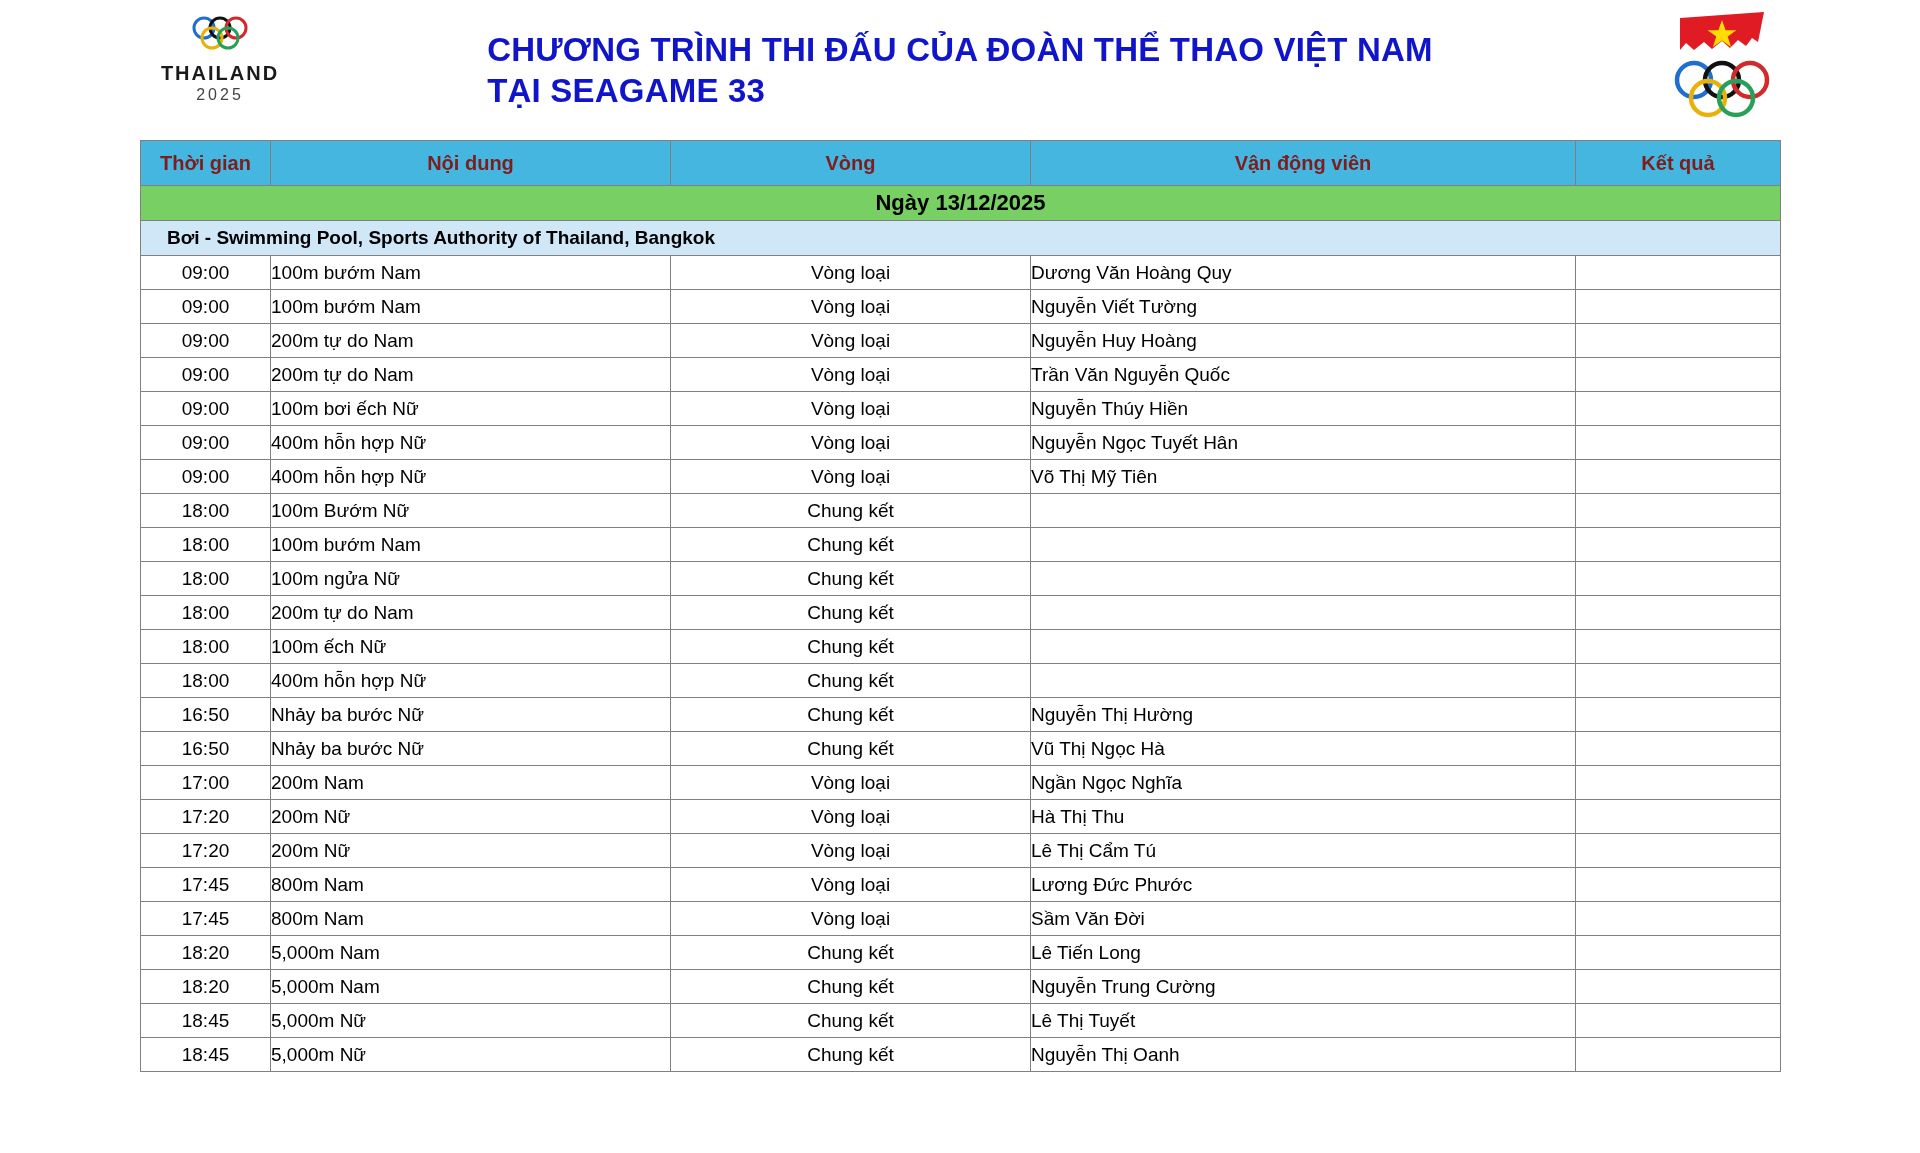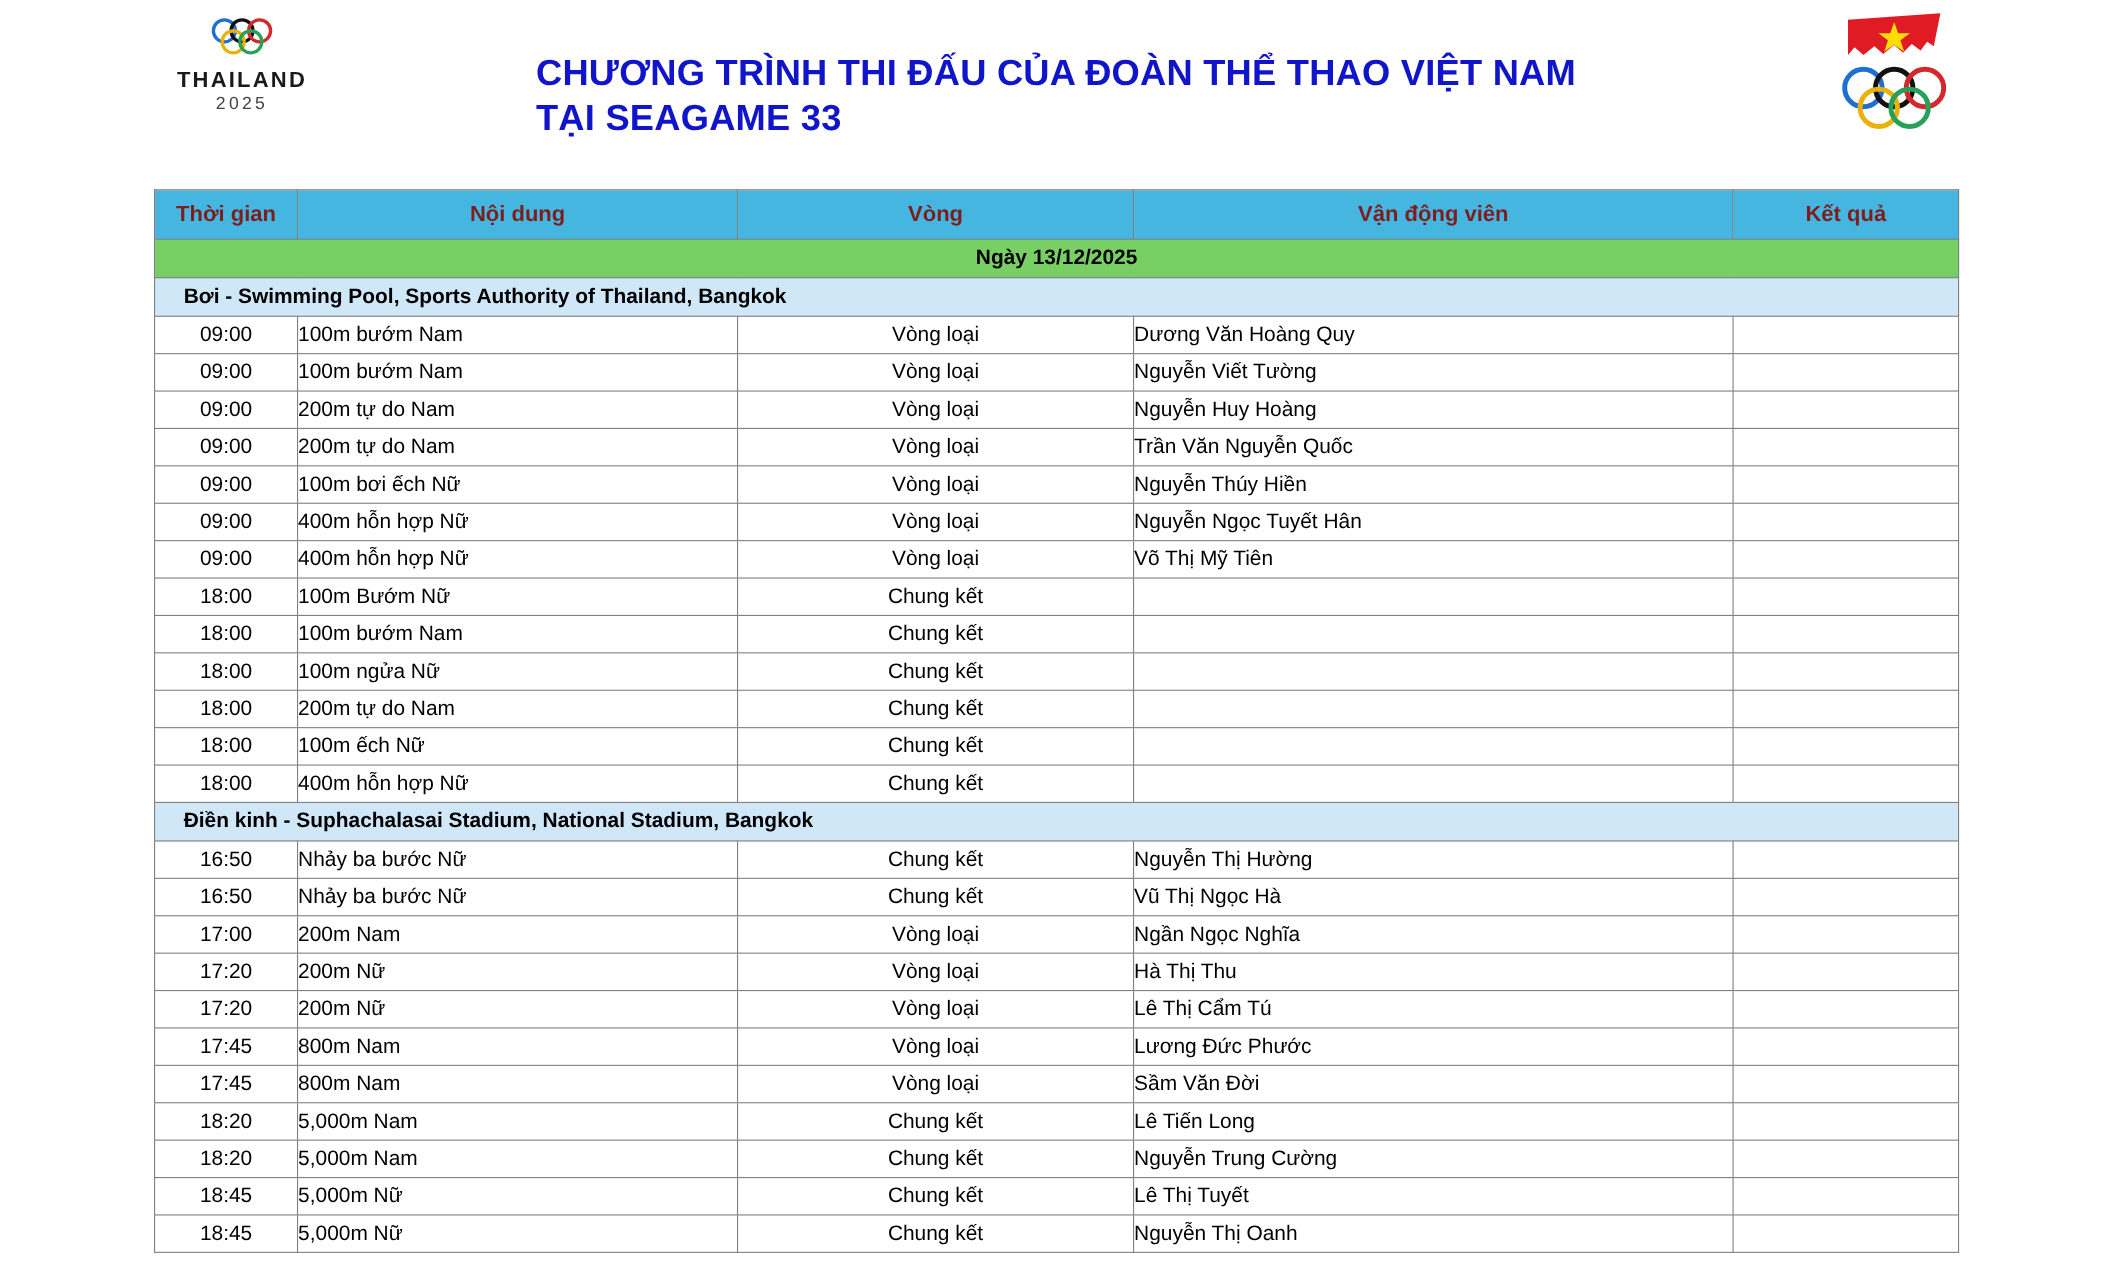--- a/index.html
+++ b/index.html
@@ -18,21 +18,21 @@
   .page {
     position: relative;
     width: 1920px;
     height: 1153px;
     box-sizing: border-box;
   }
 
   
   .header {
     position: relative;
-    height: 172px;
+    height: 140px;
     display: flex;
     align-items: center;
     justify-content: center;
   }
 
   .logo-left {
     position: absolute;
     left: 155px;
     top: 10px;
     width: 130px;
@@ -105,21 +105,21 @@
     font-size: 20px;
     height: 44px;
     text-align: center;
   }
 
   tr.day-row td {
     background: #78d064;
     font-weight: bold;
     text-align: center;
     height: 34px;
-    font-size: 19px;
+    font-size: 22px;
   }
 
   tr.venue-row td {
     background: #cfe7f7;
     font-weight: bold;
     text-align: left;
     padding-left: 26px;
     height: 34px;
     font-size: 19px;
   }
@@ -287,23 +287,20 @@
             <td class="athlete"></td>
             <td class="result"></td>
           </tr>
           <tr class="data-row">
             <td class="time">18:00</td>
             <td class="event">400m hỗn hợp Nữ</td>
             <td class="round">Chung kết</td>
             <td class="athlete"></td>
             <td class="result"></td>
           </tr>
-          <tr class="venue-row">
-            <td colspan="5">Điền kinh - Suphachalasai Stadium, National Stadium, Bangkok</td>
-          </tr>
           <tr class="data-row">
             <td class="time">16:50</td>
             <td class="event">Nhảy ba bước Nữ</td>
             <td class="round">Chung kết</td>
             <td class="athlete">Nguyễn Thị Hường</td>
             <td class="result"></td>
           </tr>
           <tr class="data-row">
             <td class="time">16:50</td>
             <td class="event">Nhảy ba bước Nữ</td>

